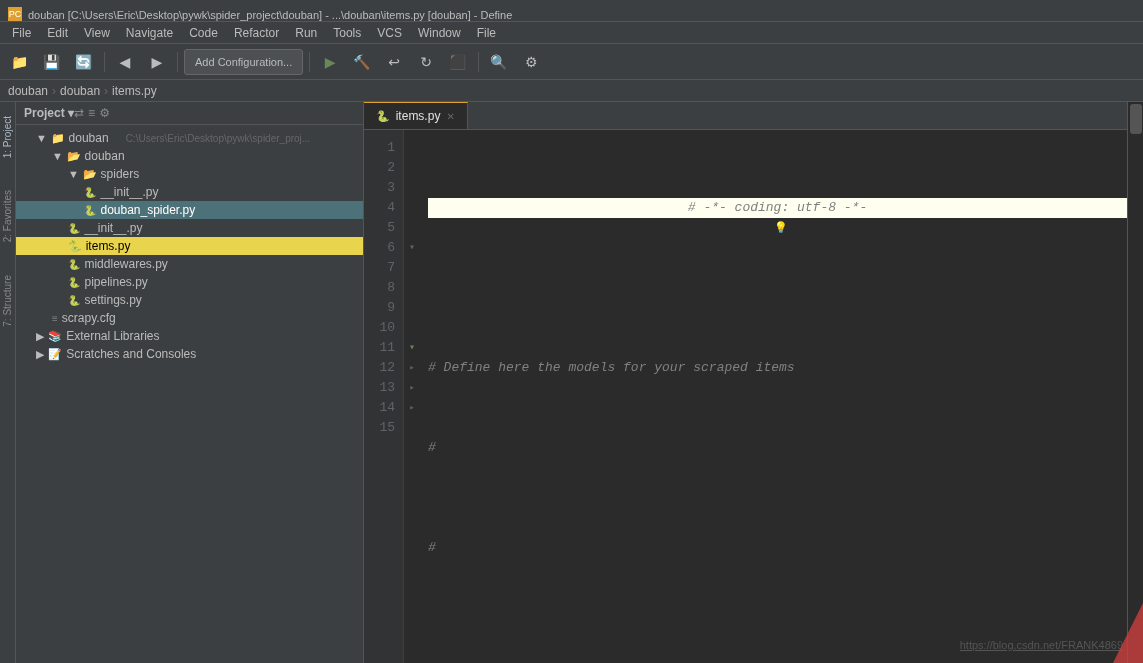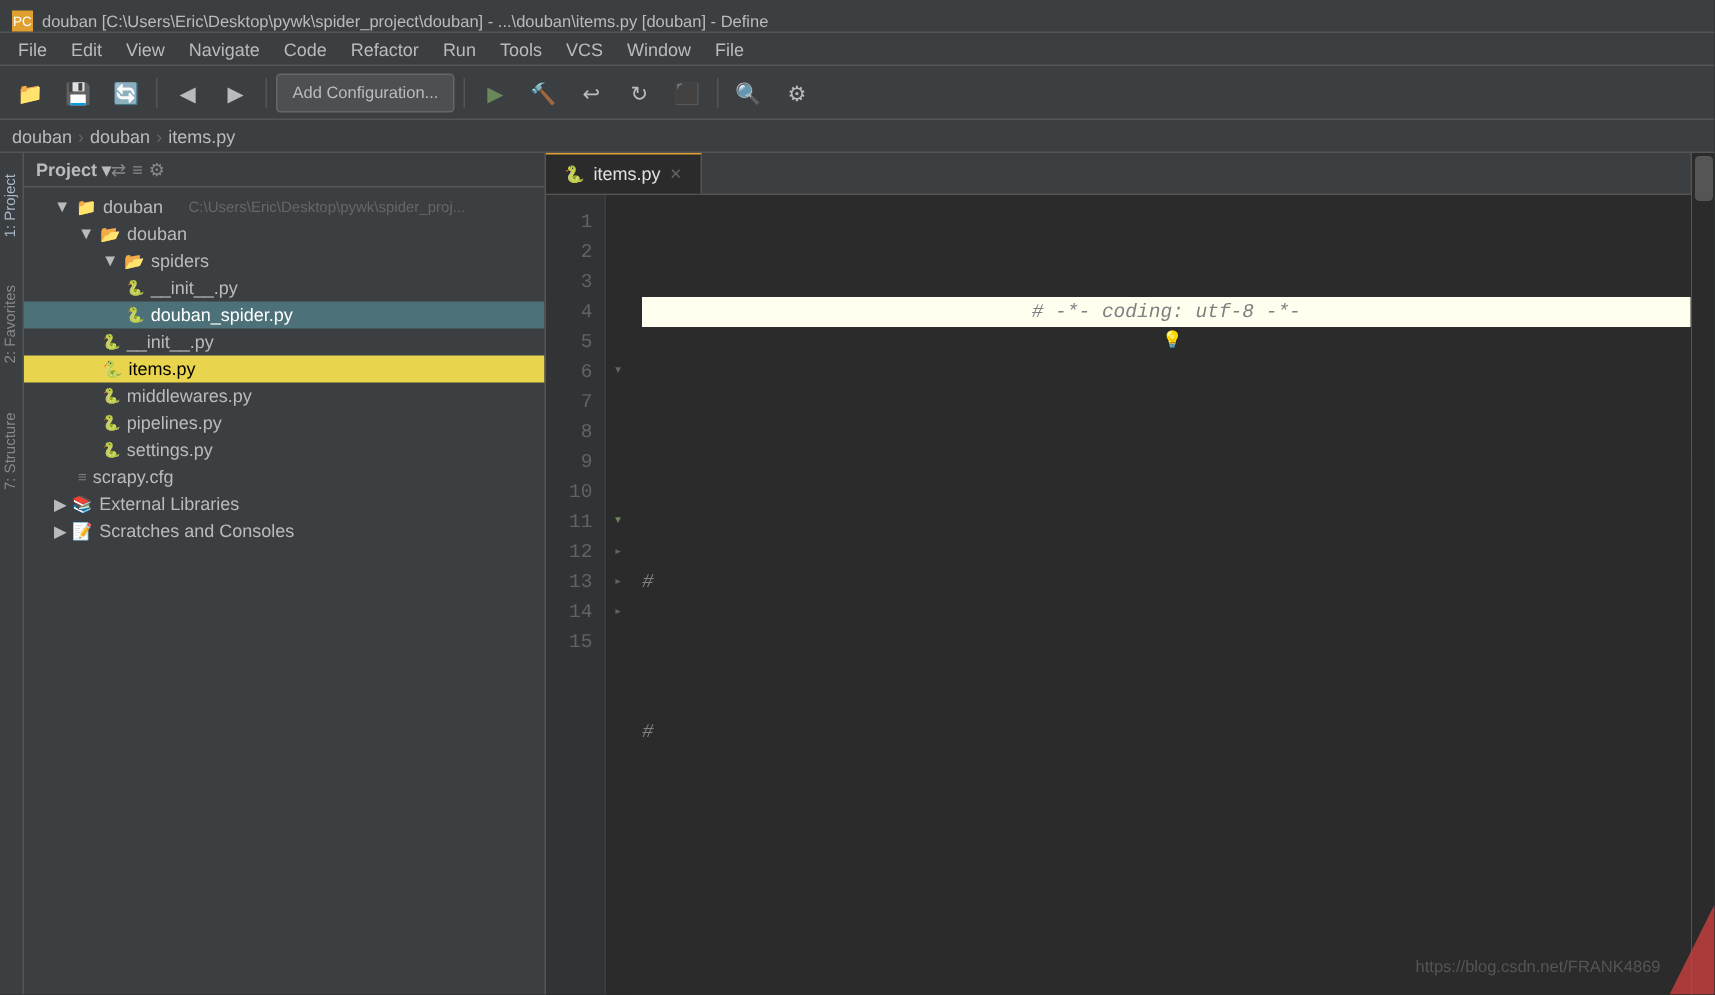--- a/index.html
+++ b/index.html
@@ -229,23 +229,24 @@
       border-left: 1px solid #555;
       display: flex;
       flex-direction: column;
       align-items: center;
     }
 
     
     #watermark {
       position: absolute;
       bottom: 12px;
-      right: 36px;
+      right: 20px;
       color: #555;
       font-size: 11px;
+      text-decoration: underline;
     }
 
     
     #corner-deco {
       position: absolute;
       bottom: 0;
       right: 0;
       width: 30px;
       height: 60px;
       background: linear-gradient(135deg, transparent 50%, #cc4040 50%);
@@ -449,20 +450,23 @@
 
       <div id="code-content">
         
         <div class="line" style="background:#fffff0;flex-direction:column;">
           <span class="cmt"># -*- coding: utf-8 -*-</span>
           <span class="bulb" style="margin-left:8px;">💡</span>
         </div>
         
         <div class="line">&nbsp;</div>
         
+        <div class="line">
+          <span class="cmt"># Define here the models for your scraped items</span>
+        </div>
         
         <div class="line">
           <span class="cmt">#</span>
         </div>
         
         
         <div class="line">
           <span class="cmt"># </span>
         </div>
         

